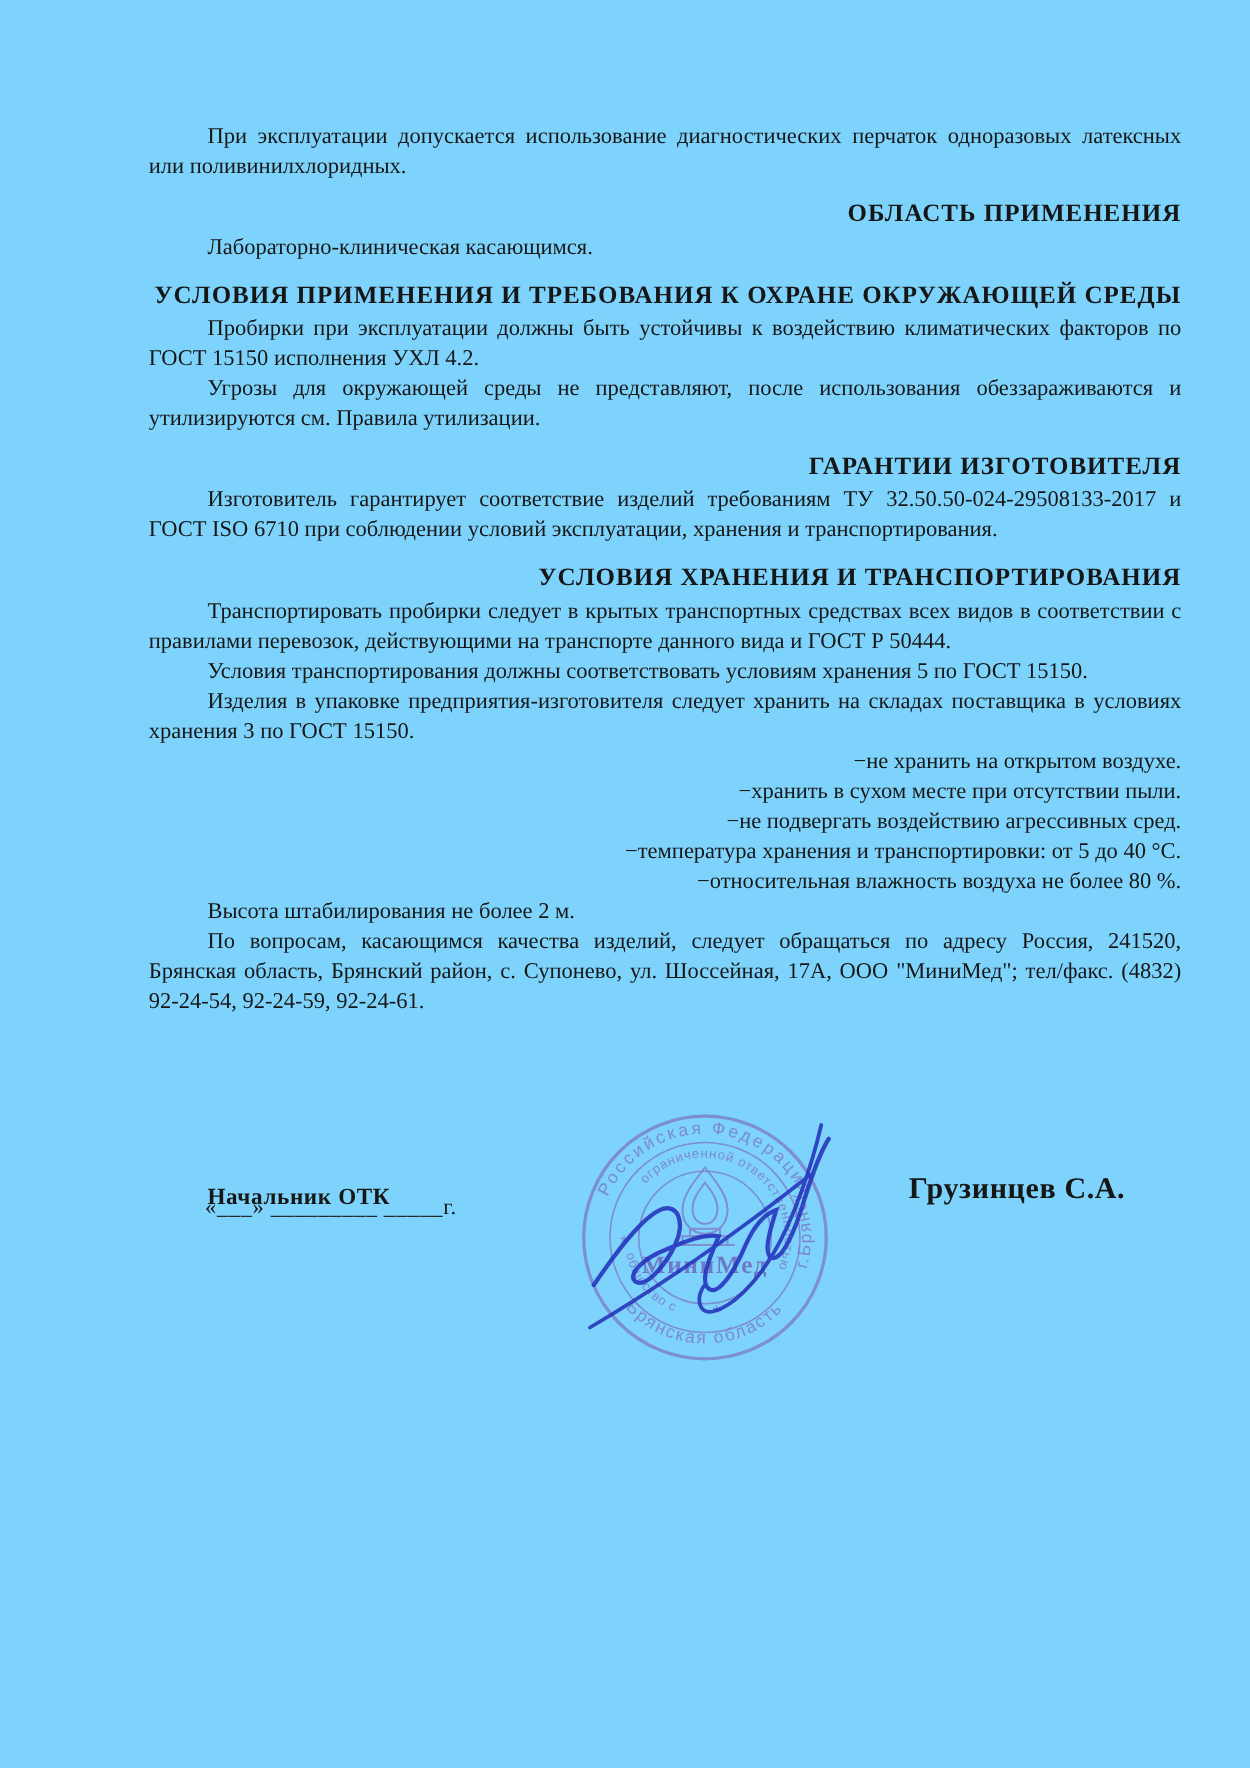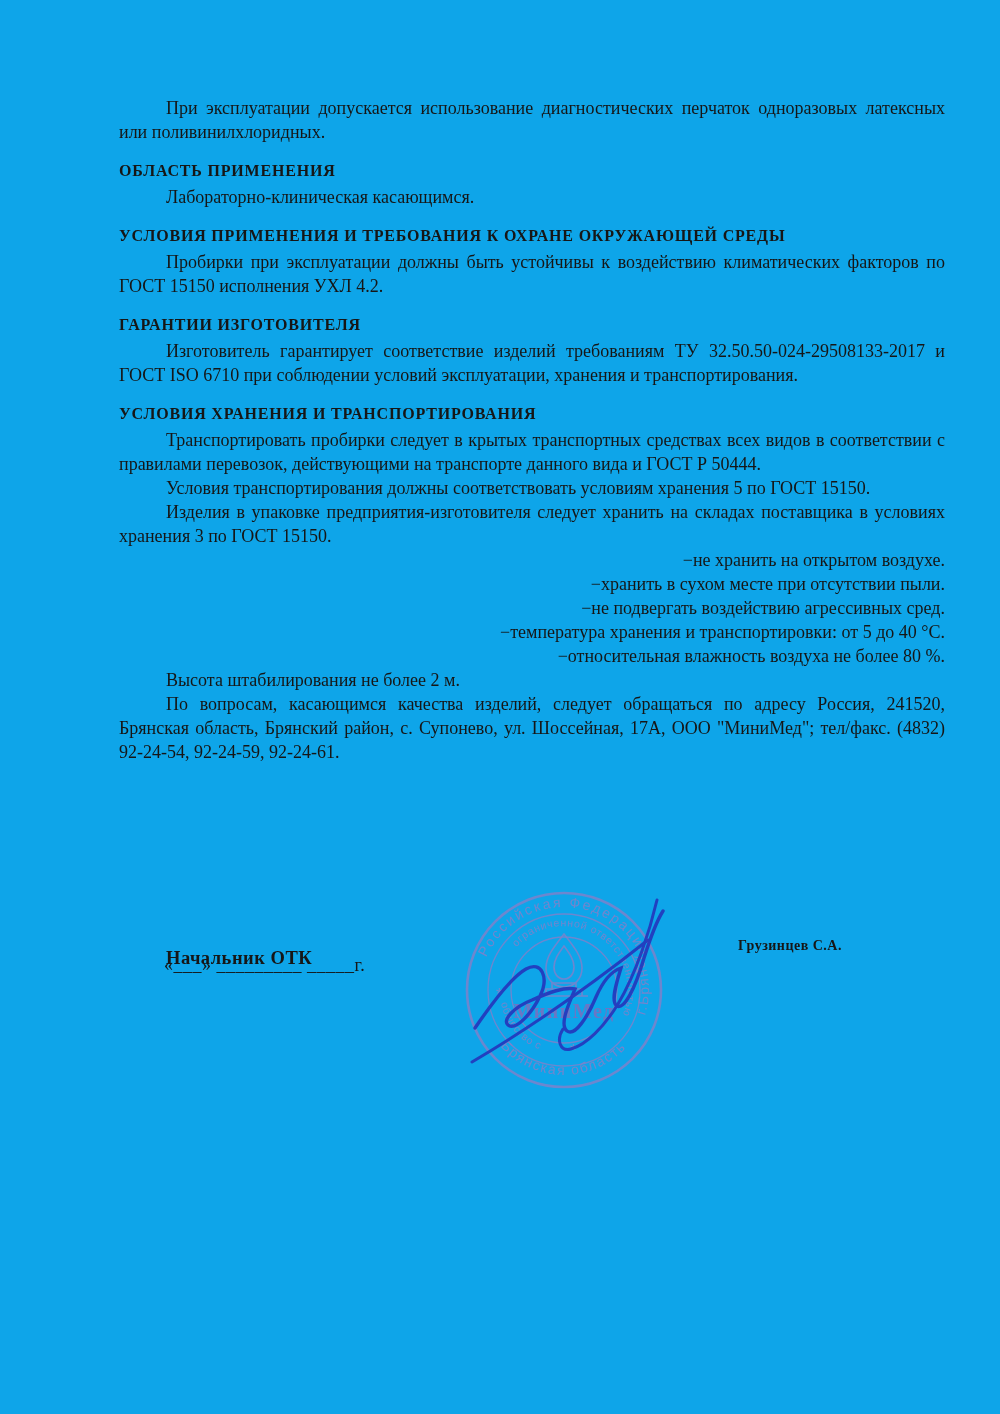--- a/index.html
+++ b/index.html
@@ -1,82 +1,83 @@
 <!DOCTYPE html>
 <html><head>
 <meta charset="utf-8">
 <style>
   html,body{margin:0;padding:0;background:#e8e8e8;}
   .sheet{
     position:relative;
     width:1000px;height:1414px;
     margin:0 auto;
-    background:#0ea5e9;
+    background:#7dd3fc;
     font-family:"Liberation Serif", serif;
     color:#161616;
     overflow:hidden;
   }
   .content{
     position:absolute;
     left:119px; top:96px;
     width:826px;
   }
   .para{
     font-size:18px;
     line-height:24px;
     text-align:justify;
     text-indent:47px;
     margin:0;
   }
   .heading{
-    font-size:16px;
+    font-size:20px;
     line-height:24px;
     font-weight:bold;
-    text-align:left;
+    text-align:right;
     letter-spacing:0.8px;
     margin:15px 0 2px 0;
   }
   .list-item{
     font-size:18px;
     line-height:24px;
     text-align:right;
     text-indent:0;
     margin:0;
   }
   .sig-title{
     position:absolute; left:166px; top:938px;
     font-size:18.5px; font-weight:bold; letter-spacing:0.5px;margin-top:10px;
   }
   .sig-date{
     position:absolute; left:164px; top:955px;
     font-size:18px; letter-spacing:0.5px;
   }
   .sig-name{
     position:absolute; left:727px; top:938px;
-    font-size:14px; font-weight:bold; letter-spacing:0.5px;margin-left:11px;
+    font-size:24px; font-weight:bold; letter-spacing:0.5px;
   }
   .stamp-wrap{
     position:absolute; left:452px; top:878px;
     width:225px; height:225px;
   }
   .stamp-wrap svg{display:block;}
 </style>
 </head>
 <body>
 
 <div class="sheet">
 
   <div class="content">
     <p class="para">При эксплуатации допускается использование диагностических перчаток одноразовых латексных или поливинилхлоридных.</p>
 
     <h2 class="heading">ОБЛАСТЬ ПРИМЕНЕНИЯ</h2>
     <p class="para">Лабораторно-клиническая касающимся.</p>
 
     <h2 class="heading">УСЛОВИЯ ПРИМЕНЕНИЯ И ТРЕБОВАНИЯ К ОХРАНЕ ОКРУЖАЮЩЕЙ СРЕДЫ</h2>
     <p class="para">Пробирки при эксплуатации должны быть устойчивы к воздействию климатических факторов по ГОСТ 15150 исполнения УХЛ 4.2.</p>
+    <p class="para">Угрозы для окружающей среды не представляют, после использования обеззараживаются и утилизируются см. Правила утилизации.</p>
 
     <h2 class="heading">ГАРАНТИИ ИЗГОТОВИТЕЛЯ</h2>
     <p class="para">Изготовитель гарантирует соответствие изделий требованиям ТУ 32.50.50-024-29508133-2017 и ГОСТ ISO 6710 при соблюдении условий эксплуатации, хранения и транспортирования.</p>
 
     <h2 class="heading">УСЛОВИЯ ХРАНЕНИЯ И ТРАНСПОРТИРОВАНИЯ</h2>
     <p class="para">Транспортировать пробирки следует в крытых транспортных средствах всех видов в соответствии с правилами перевозок, действующими на транспорте данного вида и ГОСТ Р 50444.</p>
     <p class="para">Условия транспортирования должны соответствовать условиям хранения 5 по ГОСТ 15150.</p>
     <p class="para">Изделия в упаковке предприятия-изготовителя следует хранить на складах поставщика в условиях хранения 3 по ГОСТ 15150.</p>
 
     <p class="list-item">−не хранить на открытом воздухе.</p>

